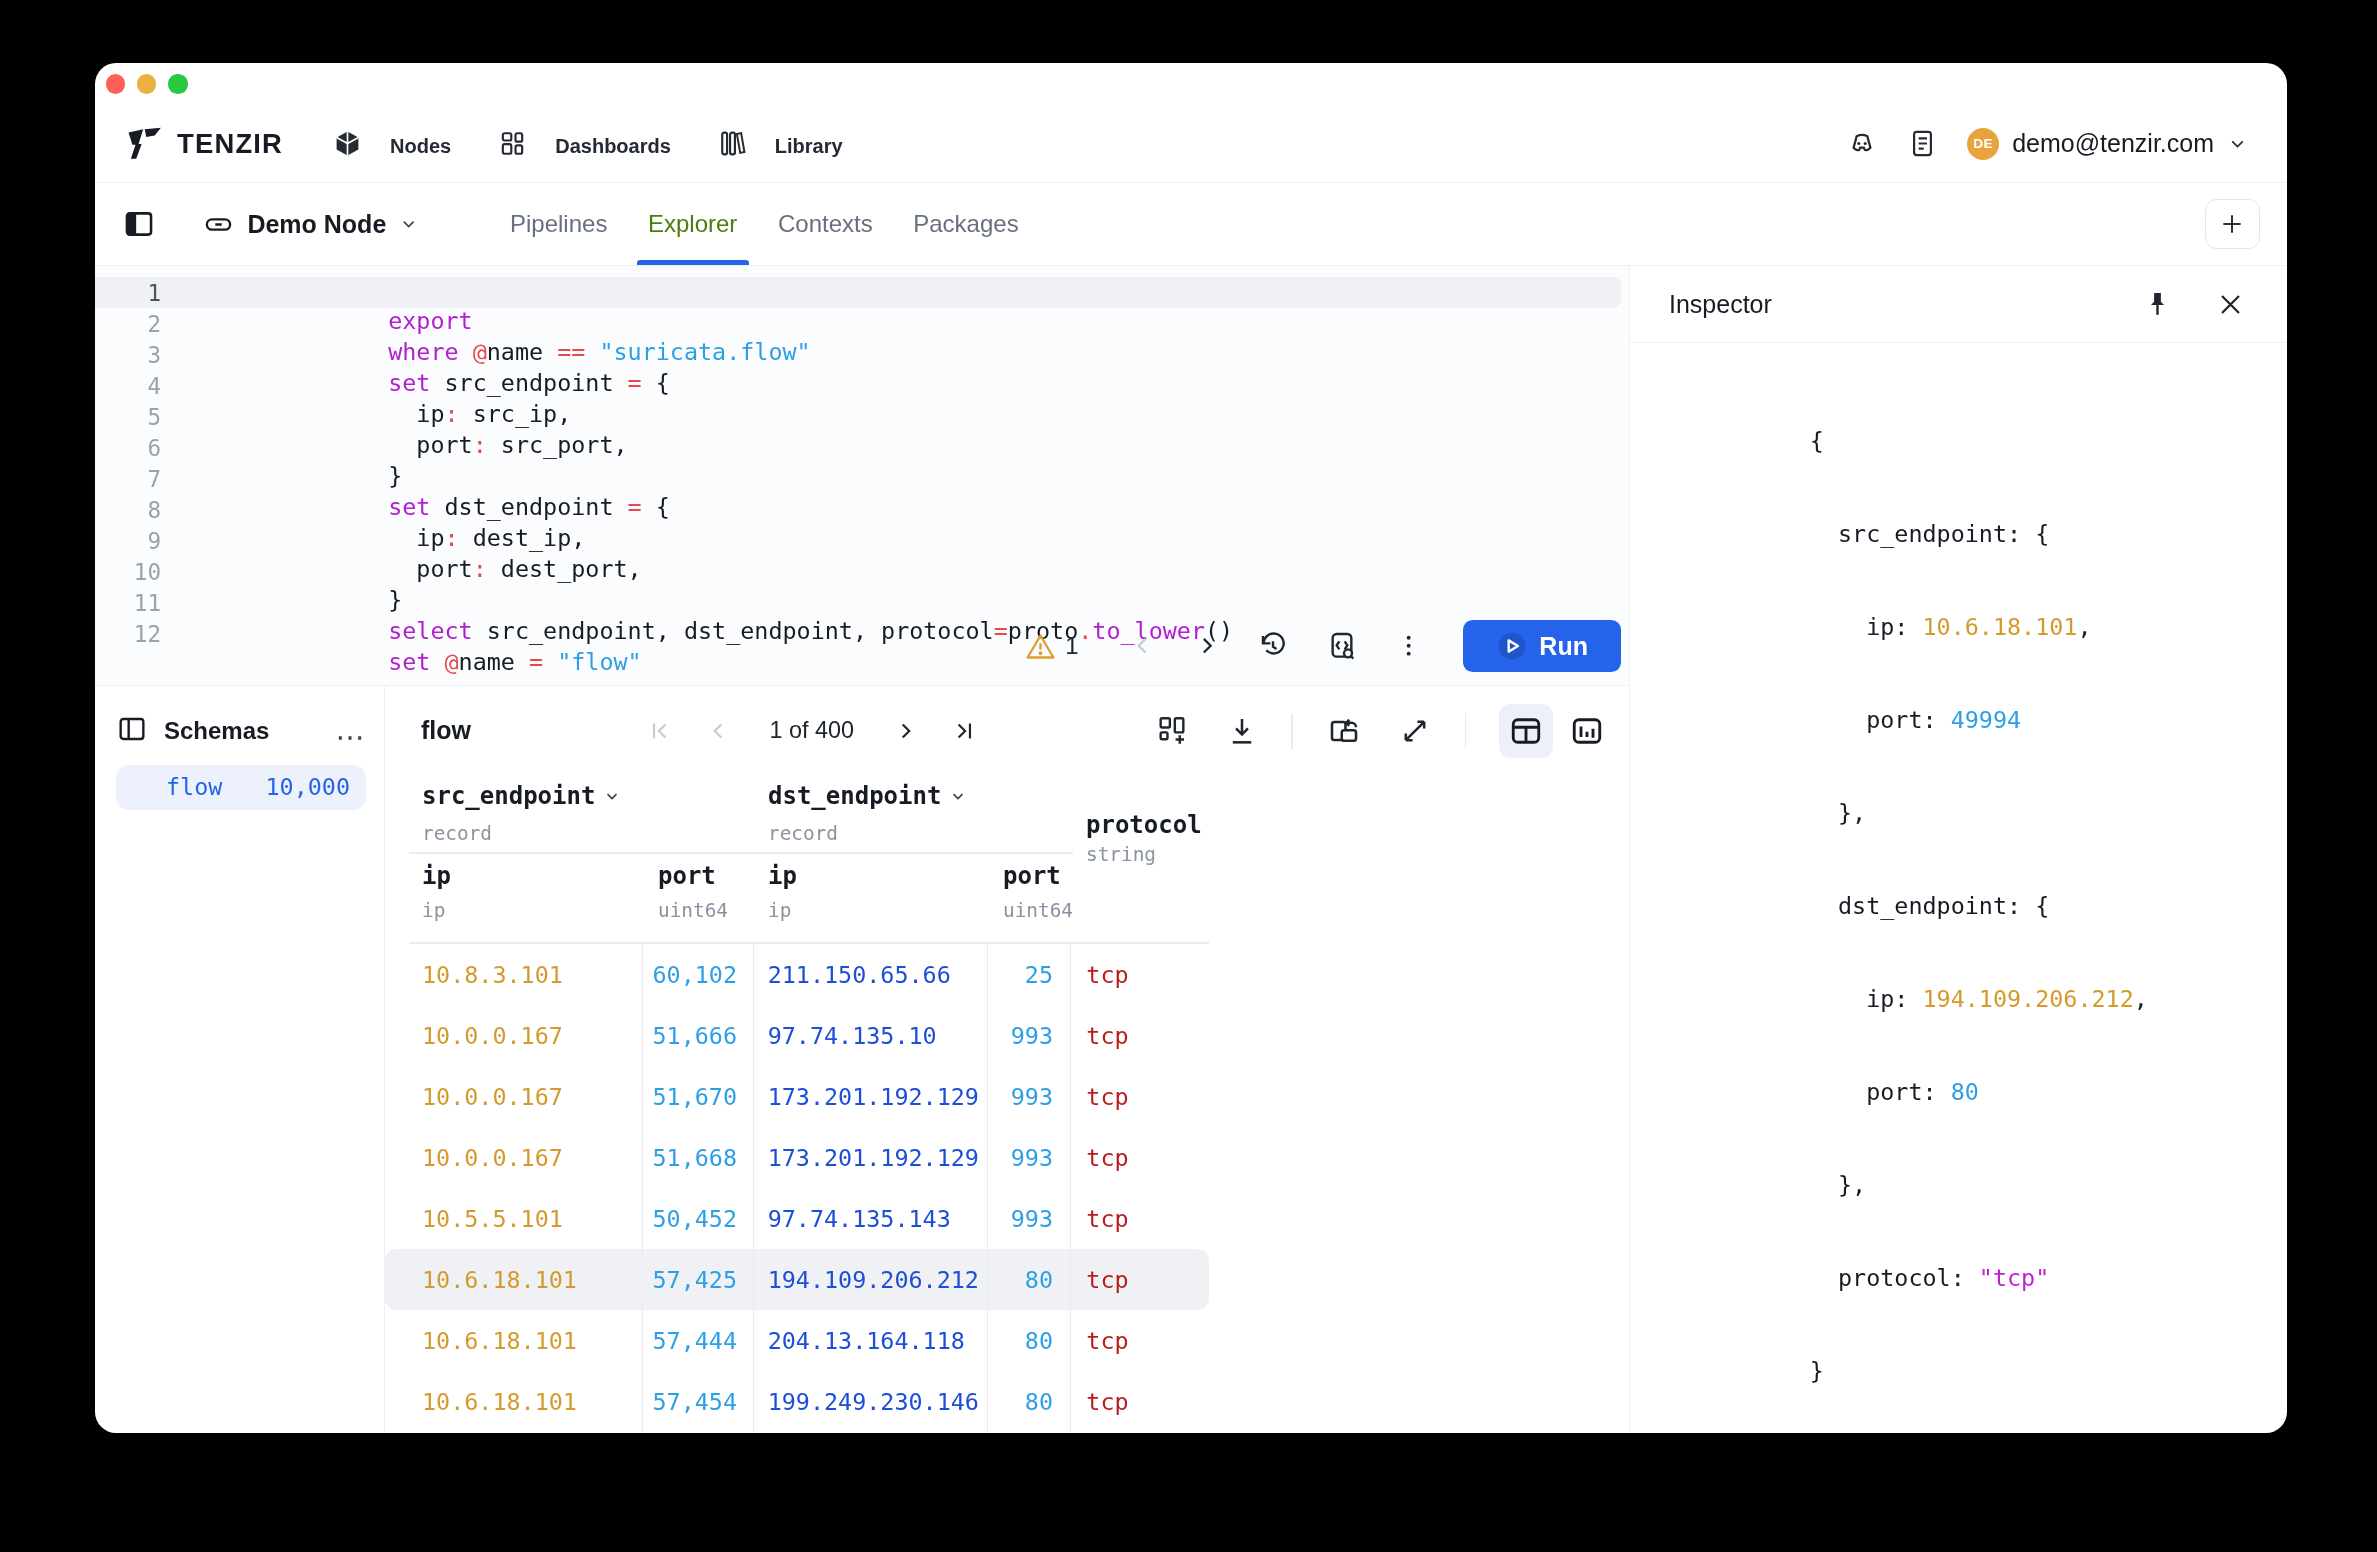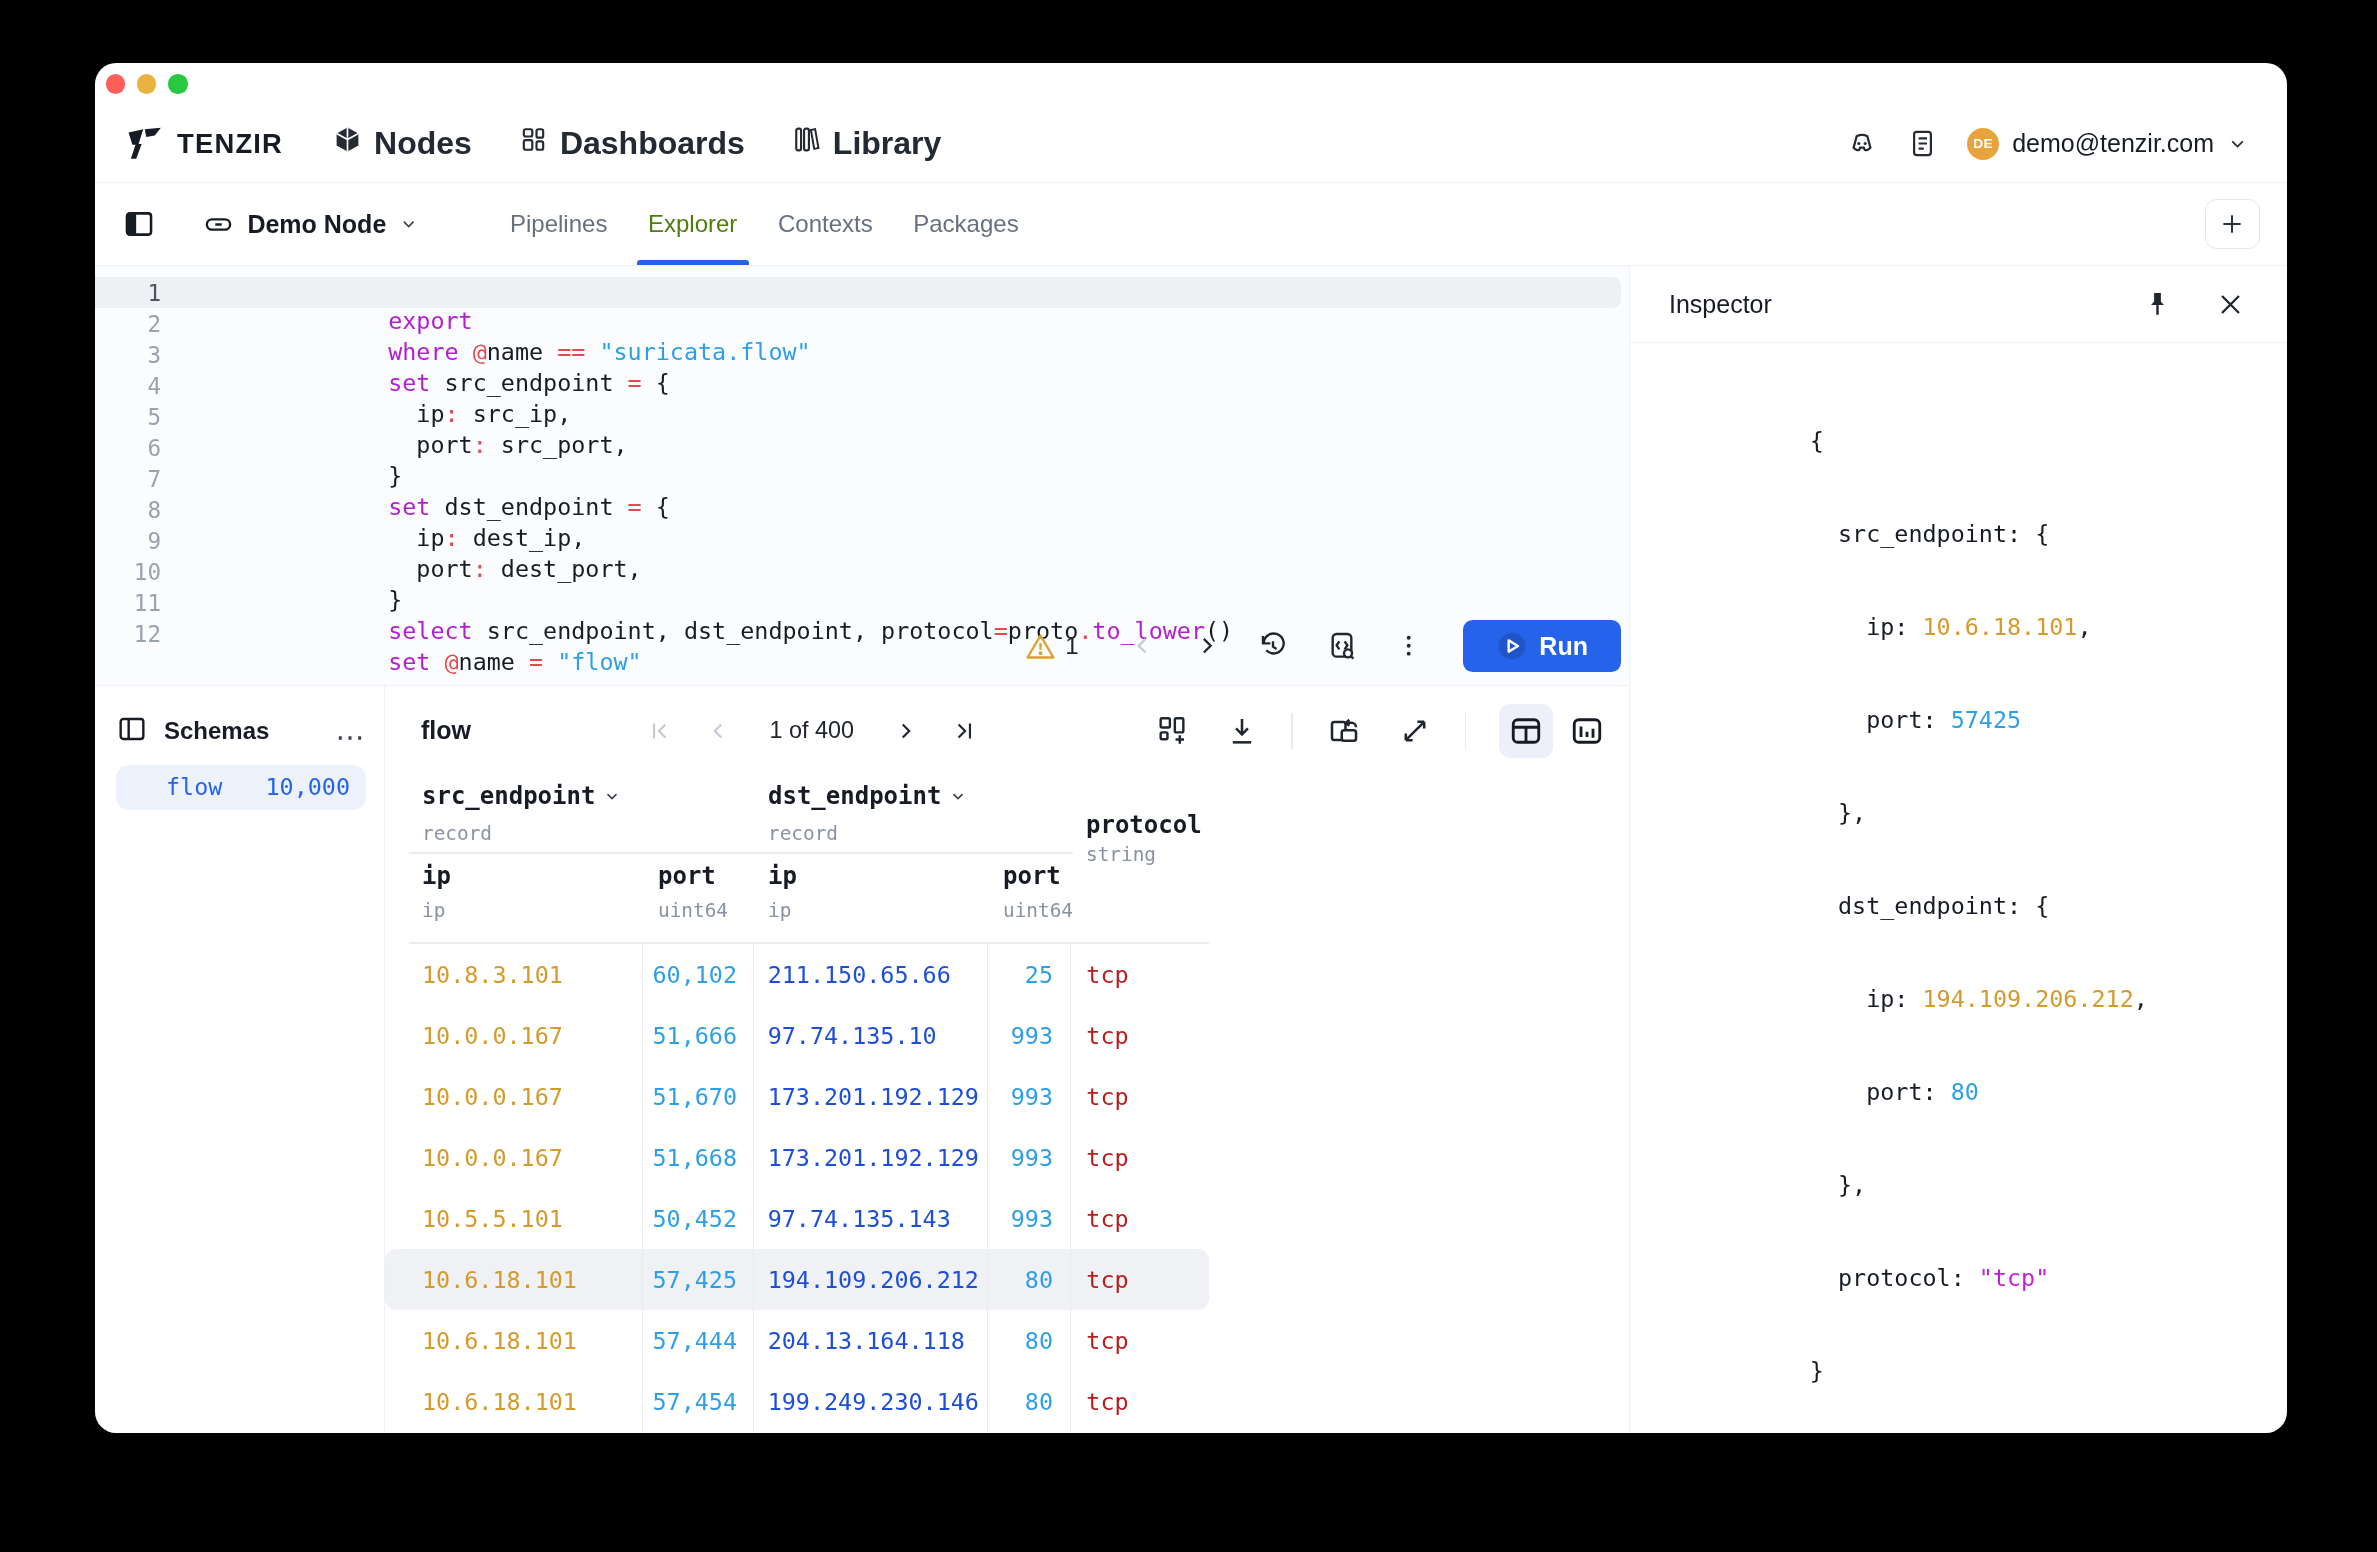--- a/index.html
+++ b/index.html
@@ -13,21 +13,21 @@
   
   .titlebar{ height:42px; display:flex; align-items:center; gap:12px; padding-left:10.5px; }
   .dot{ width:19.4px; height:19.4px; border-radius:50%; }
   .dot-red{ background:#ff5f57; } .dot-yellow{ background:#e9b13e; } .dot-green{ background:#28c840; }
 
   
   .app-header{ height:78px; display:flex; align-items:center; padding:0 39px 0 32px; border-bottom:1.6px solid #eef0f3; }
   .brand{ display:flex; align-items:center; gap:13px; }
   .brand-name{ font-size:27.4px; font-weight:800; letter-spacing:1.2px; color:#171c24; }
   .main-nav{ display:flex; align-items:center; gap:47px; margin-left:50px; }
-  .nav-item{ display:flex; align-items:flex-start; gap:12px; font-size:32px; font-weight:600; color:#232a33; cursor:pointer; }
+  .nav-item{ display:flex; align-items:flex-end; gap:28px; font-size:20px; font-weight:600; color:#232a33; cursor:pointer; }
   .header-right{ margin-left:auto; display:flex; align-items:center; gap:29px; color:#2a3138; }
   .account{ display:flex; align-items:center; gap:13px; font-size:25px; color:#171c24; cursor:pointer; }
   .avatar{ width:32px; height:32px; border-radius:50%; background:#e8a33c; color:#fff; font-size:13.7px; font-weight:700;
            display:flex; align-items:center; justify-content:center; letter-spacing:0.4px; }
 
   
   .tab-bar{ height:83px; display:flex; align-items:center; padding:0 27.4px; border-bottom:1.6px solid #eef0f3; }
   .node-select{ display:flex; align-items:center; gap:13px; margin-left:47px; font-size:25px; font-weight:700; color:#171c24; cursor:pointer; }
   .tabs{ display:flex; height:100%; margin-left:71px; }
   .tab{ position:relative; display:flex; align-items:center; padding:0 13px; margin:0 7.3px; font-size:24px; color:#67707e; cursor:pointer; }
@@ -608,21 +608,21 @@
           <div class="jline">
             
           <span data-tk="tx">  src_endpoint: {</span></div>
 
           <div class="jline">
             
           <span data-tk="tx">    ip: </span><span data-tk="ip">10.6.18.101</span><span data-tk="tx">,</span></div>
 
           <div class="jline">
             
-          <span data-tk="tx">    port: </span><span data-tk="nm">57425</span></div>
+          <span data-tk="tx">    port: </span><span data-tk="nm">49994</span></div>
 
           <div class="jline">
             
           <span data-tk="tx">  },</span></div>
 
           <div class="jline">
             
           <span data-tk="tx">  dst_endpoint: {</span></div>
 
           <div class="jline">

